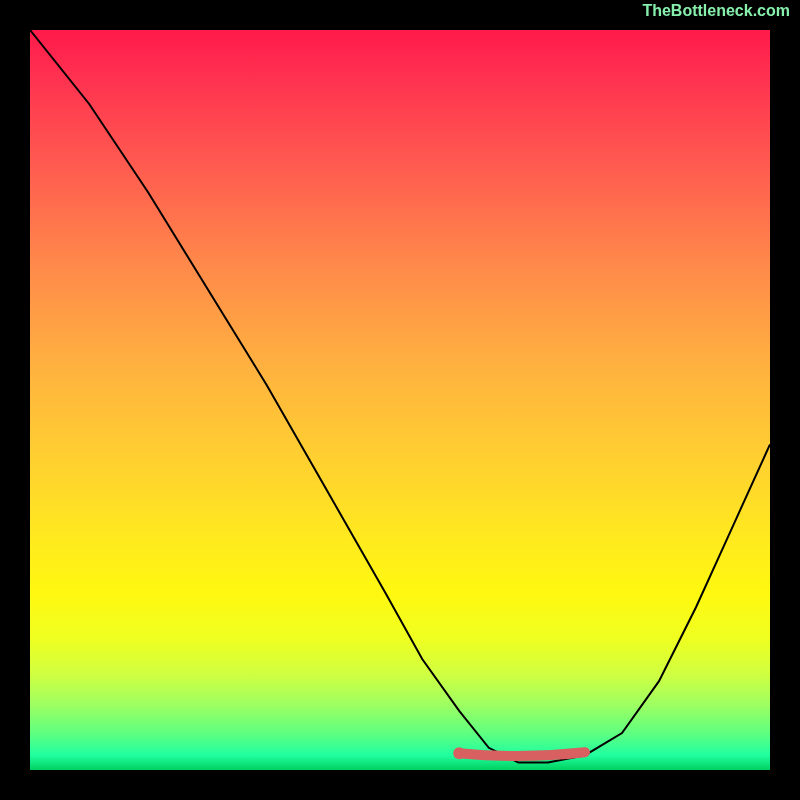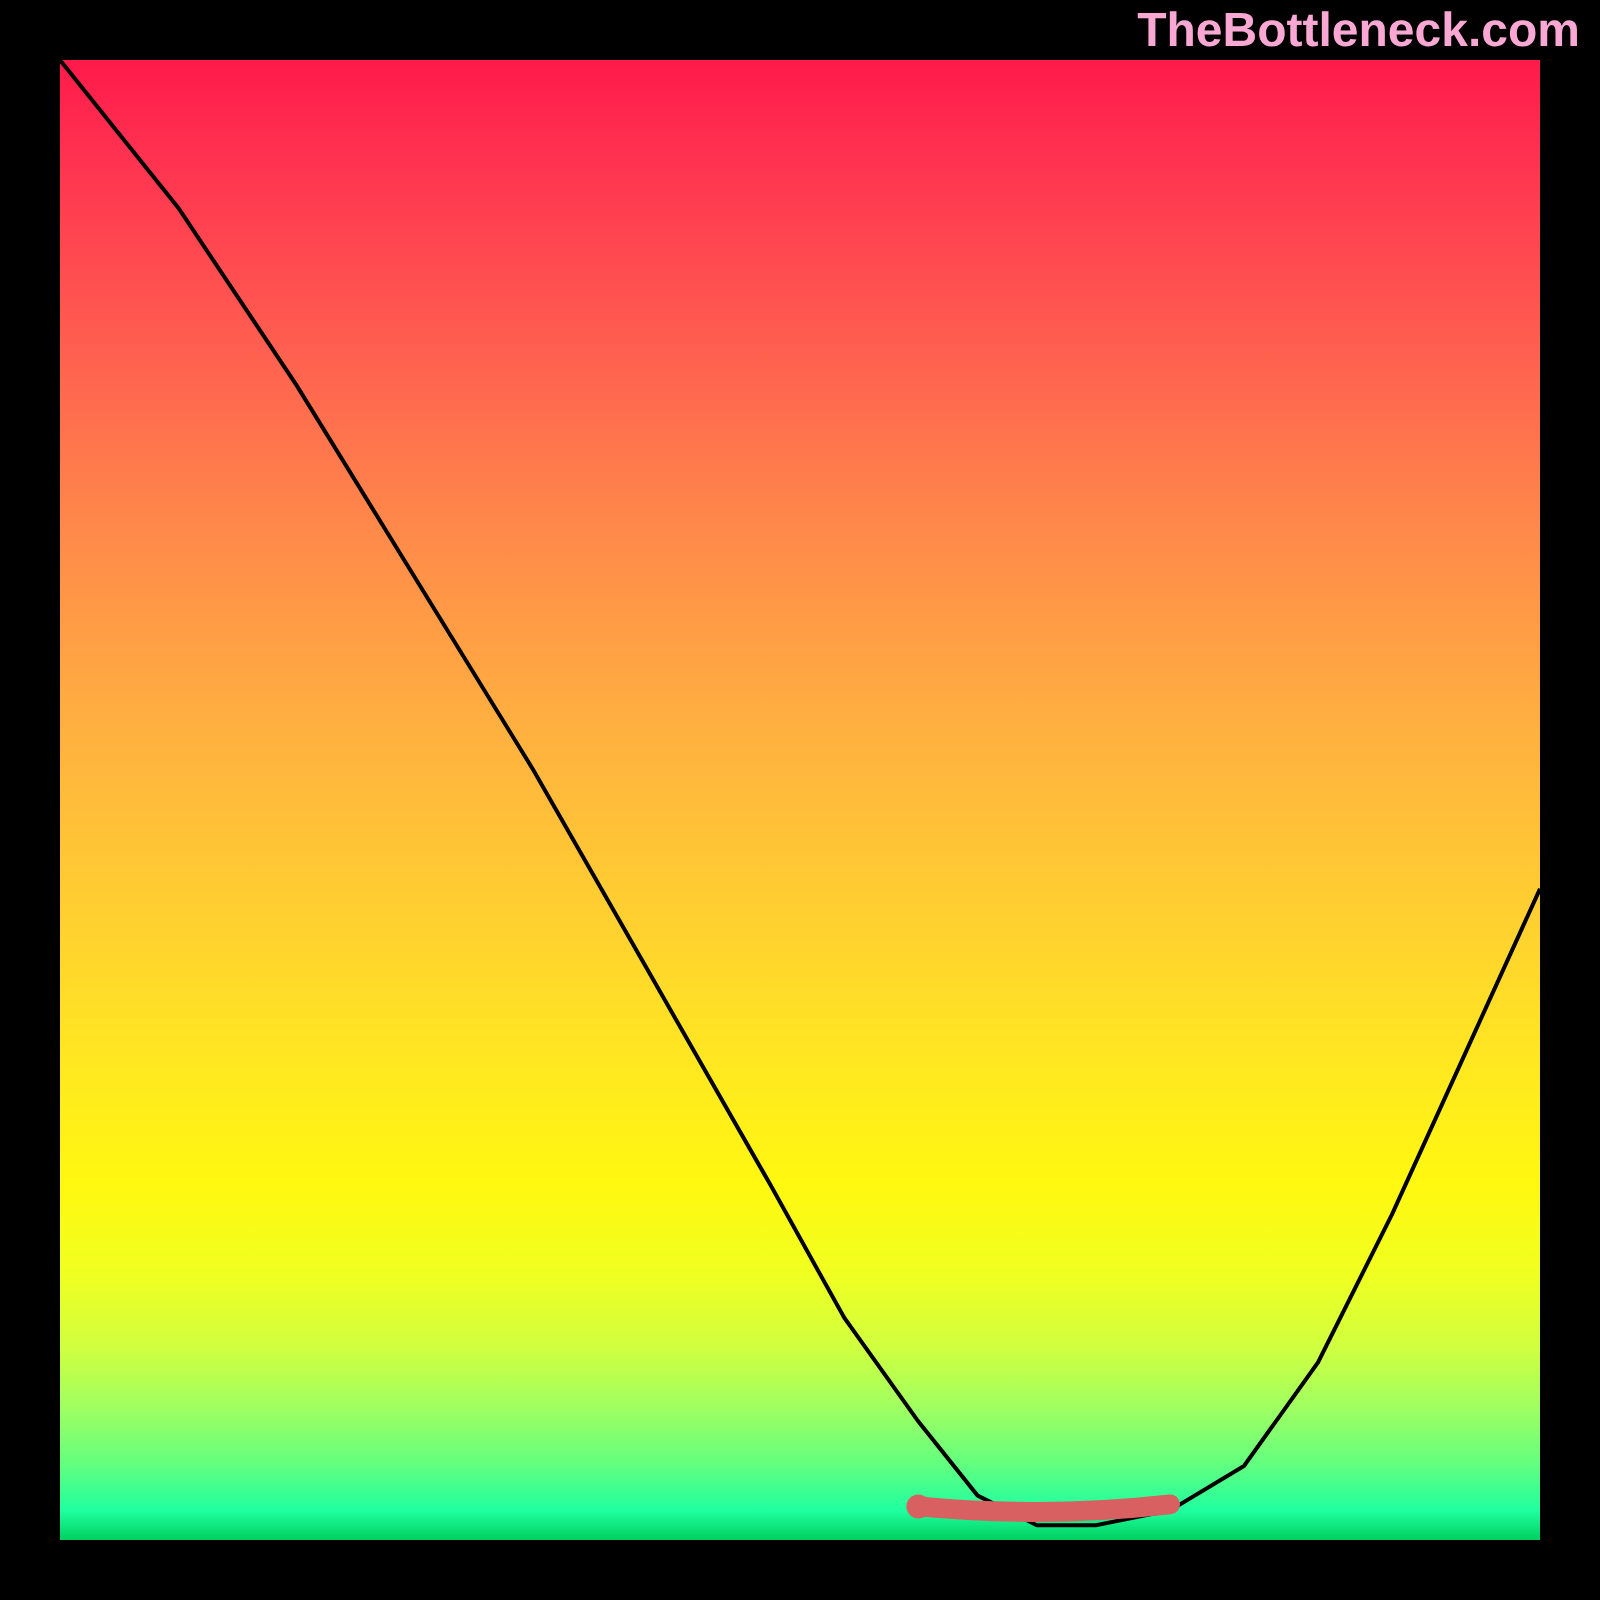--- a/index.html
+++ b/index.html
@@ -8,23 +8,23 @@
     height: 800px;
     background: #000;
     position: relative;
     overflow: hidden;
   }
   .watermark {
     position: absolute;
     top: 2px;
     right: 10px;
     font-family: Arial, sans-serif;
-    font-size: 24px;
+    font-size: 16px;
     font-weight: bold;
-    color: #f9a8d4;
+    color: #86efac;
     z-index: 10;
   }
   .plot-area {
     position: absolute;
     left: 30px;
     top: 30px;
     width: 740px;
     height: 740px;
     background: linear-gradient(to bottom,
       #ff1a4a 0%,

